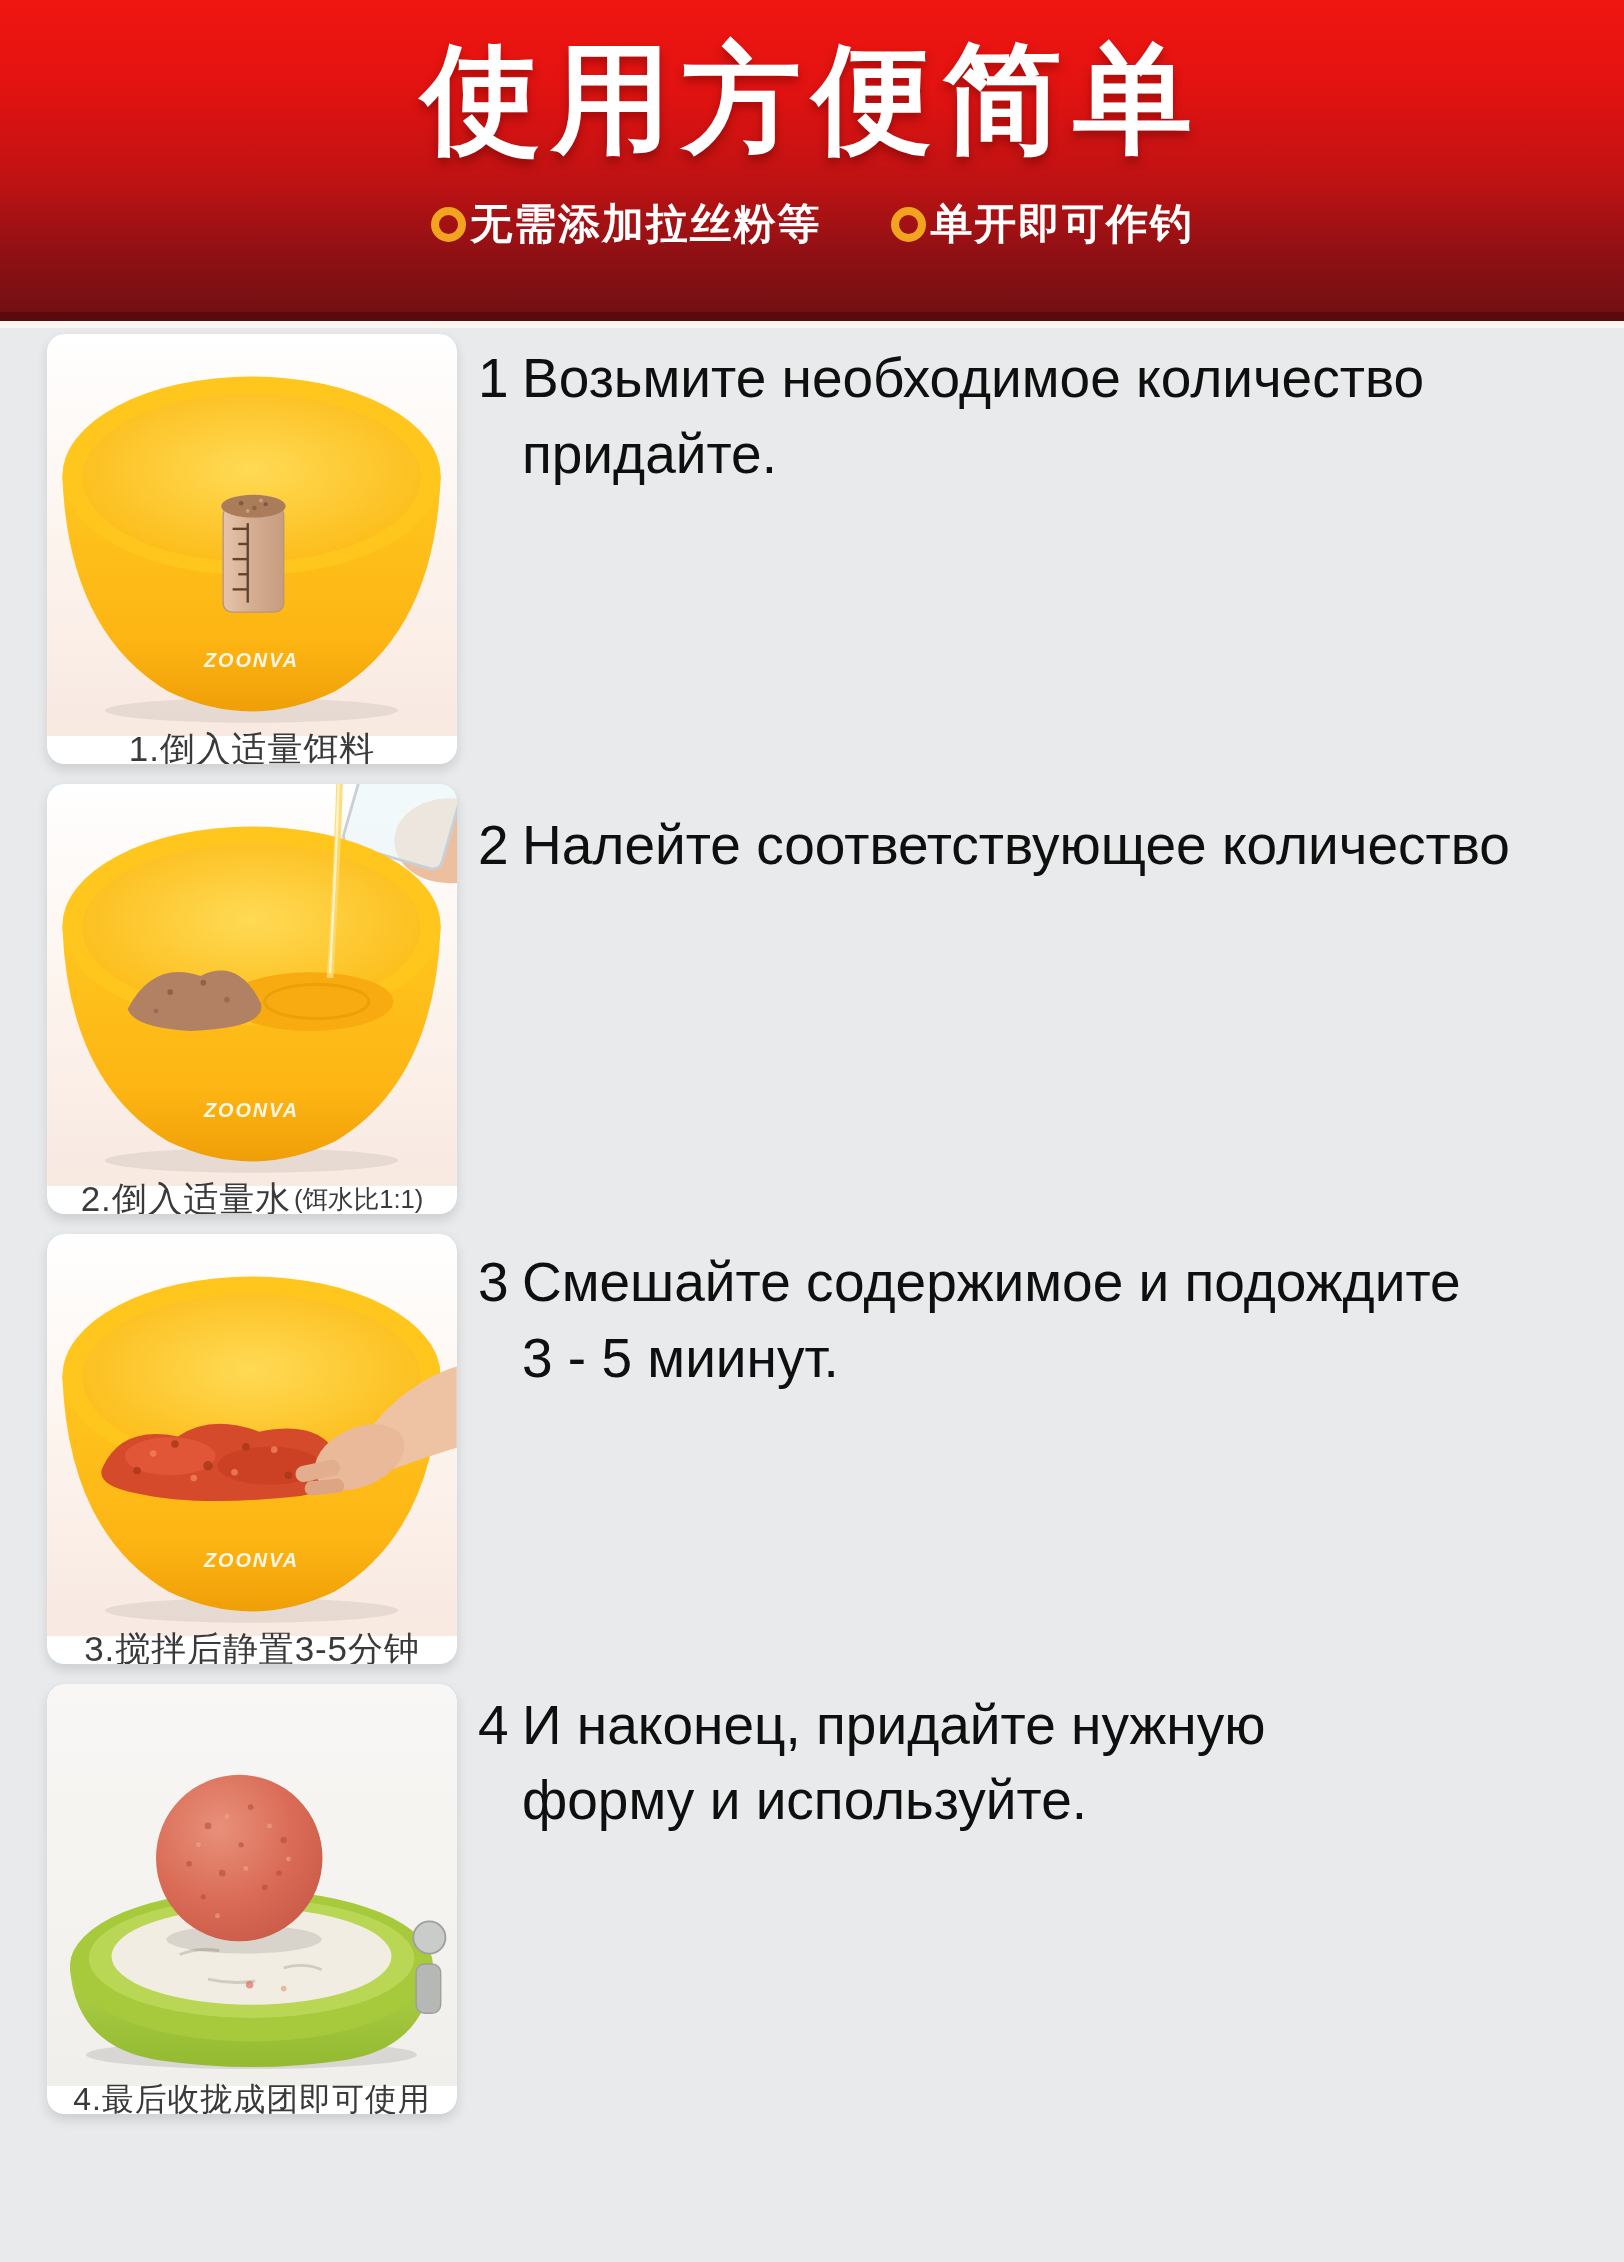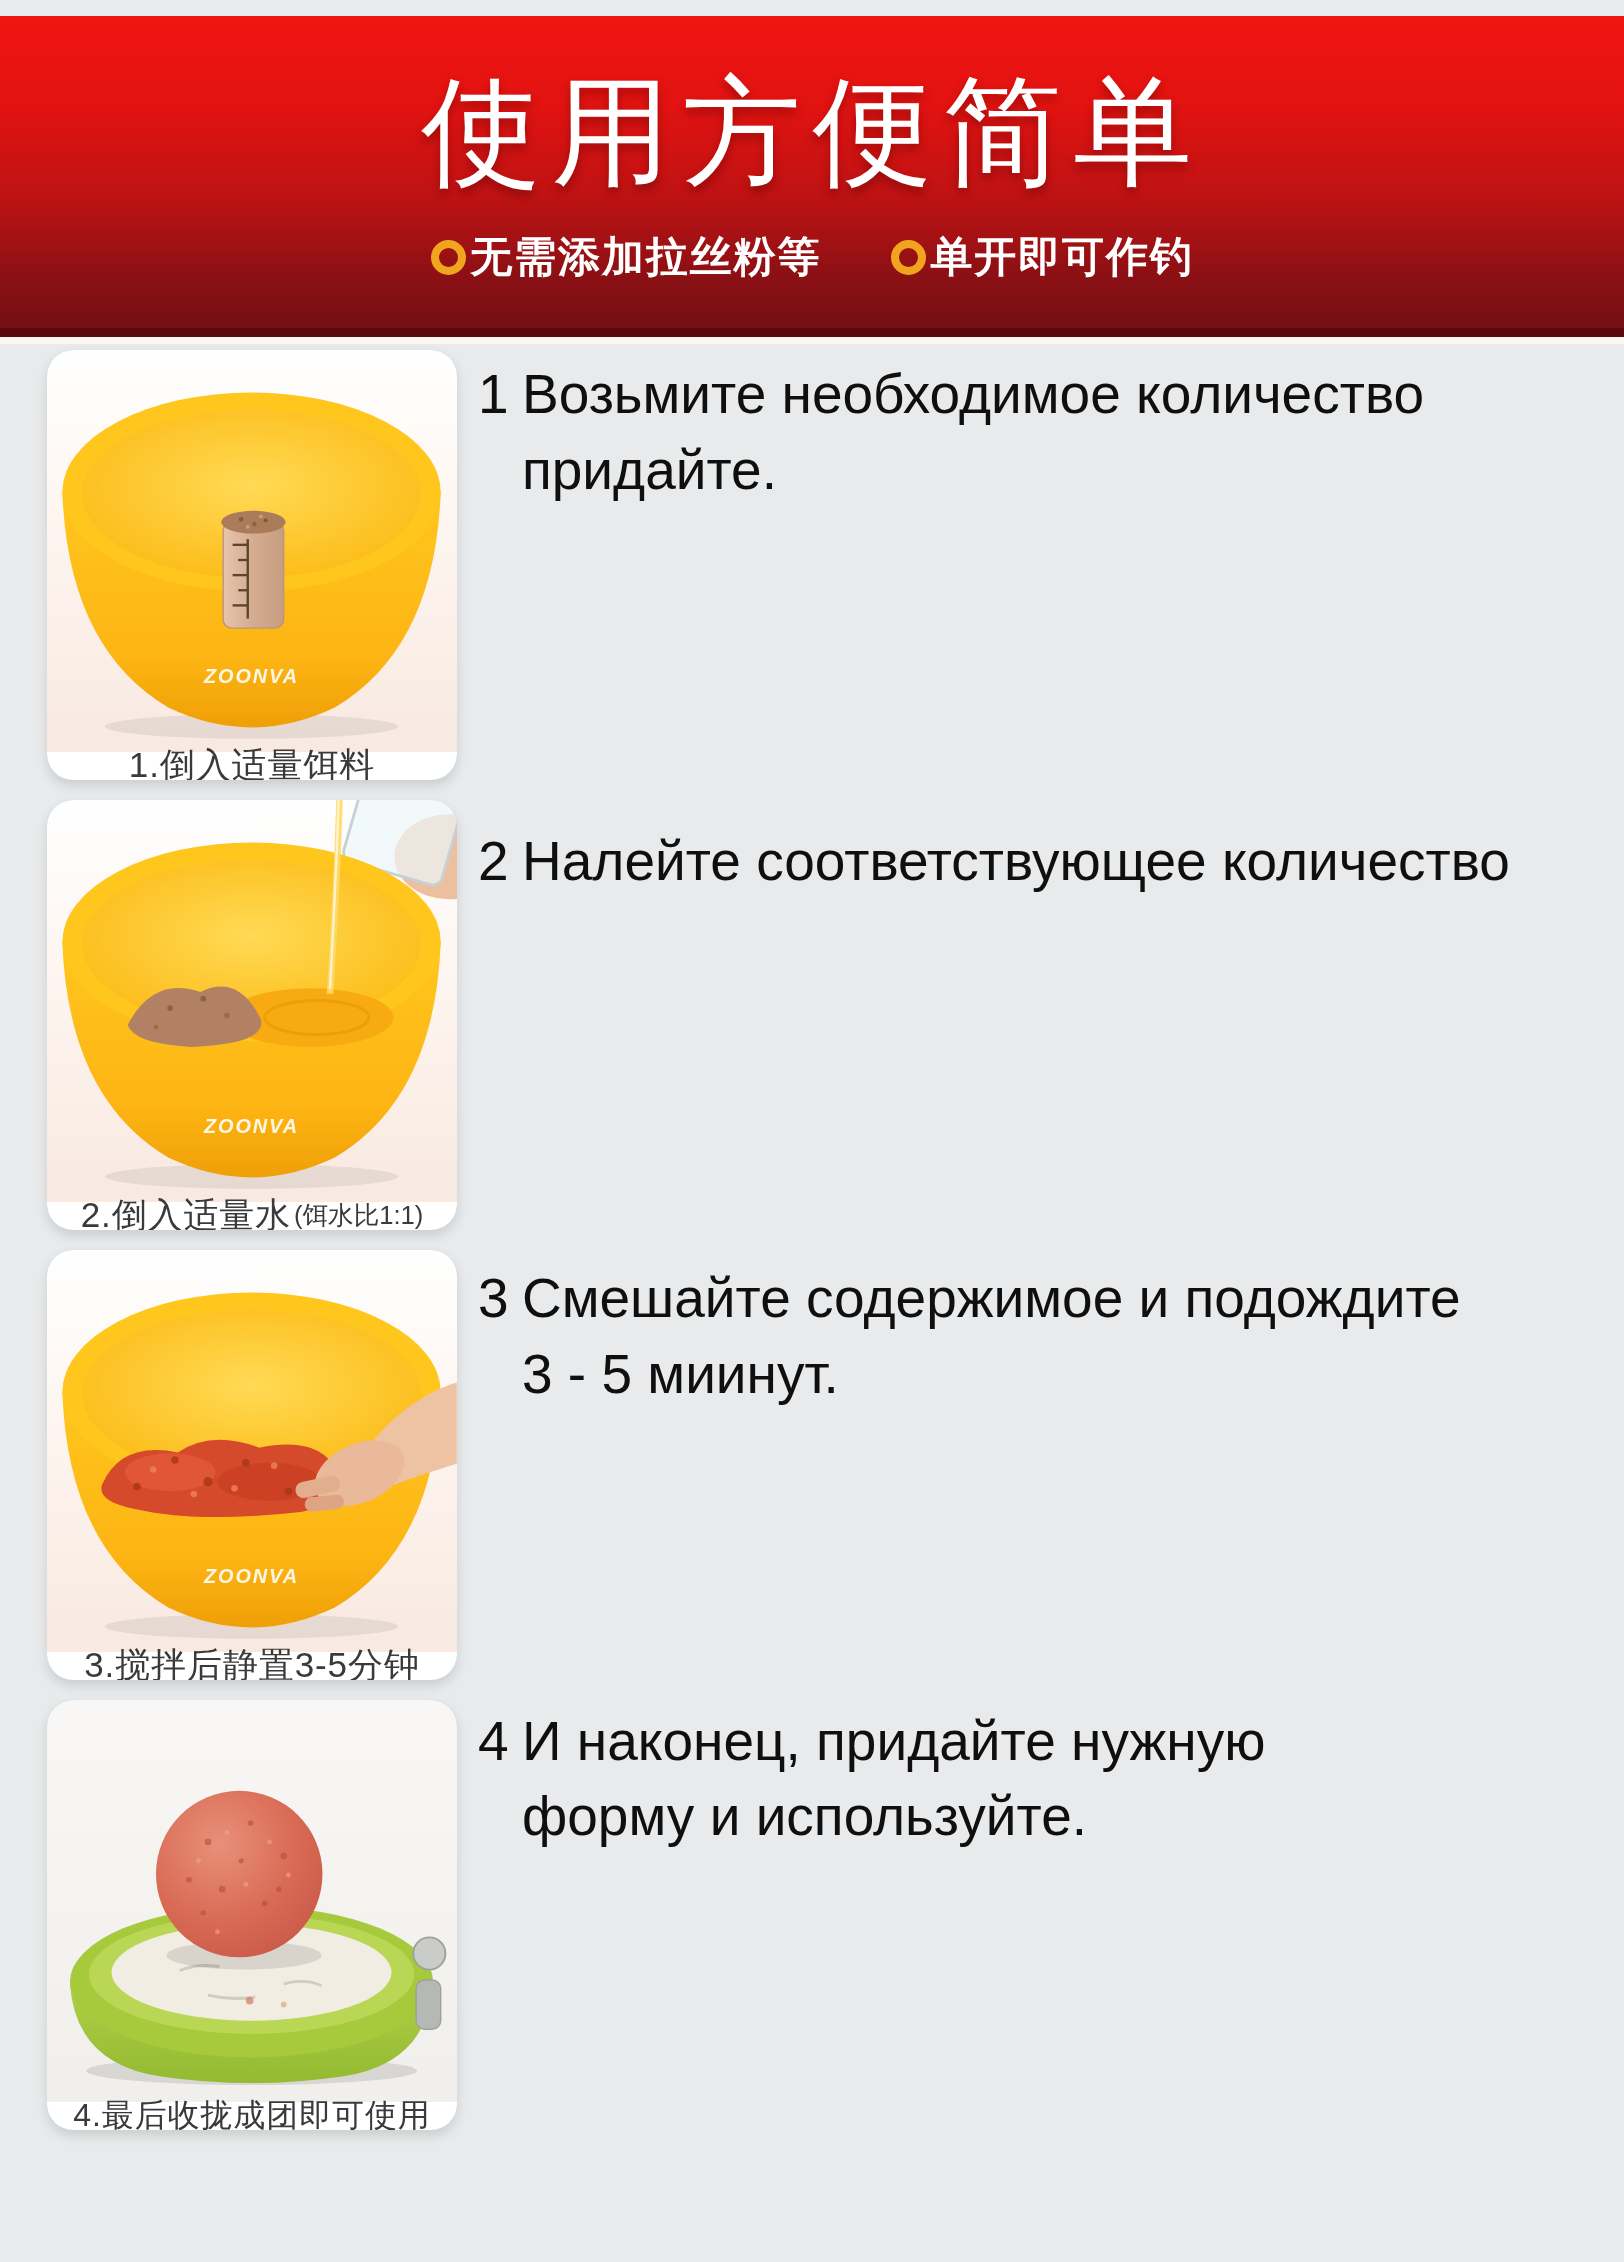--- a/index.html
+++ b/index.html
@@ -2,36 +2,36 @@
 <html style="font-size:15px"><head>
 <meta charset="utf-8">
 <style>
   html,body { margin:0; padding:0; background:#e9eaeb; }
   .page { width:1625px; min-height:2263px; background:#e9eaeb;
           font-family:"Liberation Sans", sans-serif; overflow:hidden; }
 
   
   .header { height:312px; text-align:center;
     background:linear-gradient(180deg,#f01511 0%,#e21311 28%,#bf1213 58%,#8e1014 82%,#731013 100%); }
-  .header-title { margin:16px; padding-top:47px; font-size:119px; line-height:1.16;
-    font-weight:400; color:#ffffff; letter-spacing:11.4px;
+  .header-title { margin:0; padding-top:30px; font-size:119px; line-height:1.16;
+    font-weight:700; color:#ffffff; letter-spacing:11.4px;
     text-shadow:0 5.7px 9.5px rgba(70,0,0,.38); }
   .header-bullets { margin-top:28px; display:flex; justify-content:center;
     align-items:center; gap:70px; }
   .bullet { display:flex; align-items:center; gap:4px; }
   .ring { width:19px; height:19px; border:8.5px solid #f1a41d; border-radius:50%;
     box-sizing:content-box; }
   .bullet-label { color:#ffffff; font-size:42px; font-weight:700; letter-spacing:1.9px; }
   .edge-dark { height:8.5px; background:#5a0a0d; }
   .edge-light { height:7.6px; background:#faf6f2; }
 
   
   .content { padding:5.7px 0 76px 47px; }
   .row { display:flex; align-items:flex-start; margin-bottom:20px; }
-  .card { width:410px; flex:none; margin:0; background:#7dd3fc; border-radius:26px;
+  .card { width:410px; flex:none; margin:0; background:#7dd3fc; border-radius:17px;
     overflow:hidden; box-shadow:0 5.7px 11.4px rgba(0,0,0,.12); }
   .photo { height:402px; }
   .photo svg { display:block; width:410px; height:402px; }
   .photo-warm { background:linear-gradient(180deg,#ffffff 0%,#fdf4ee 50%,#f8e9e1 100%); }
   .photo-cool { background:linear-gradient(180deg,#f8f7f5 0%,#f0efeb 100%); }
   .caption { height:28px; background:#ffffff; display:flex; align-items:center;
     justify-content:center; gap:2.8px; color:#3a3a3a; }
   .caption .main { font-size:35px; letter-spacing:0.9px; }
   .caption .small { font-size:25.6px; }
   .caption-sm .main { font-size:32px; }

